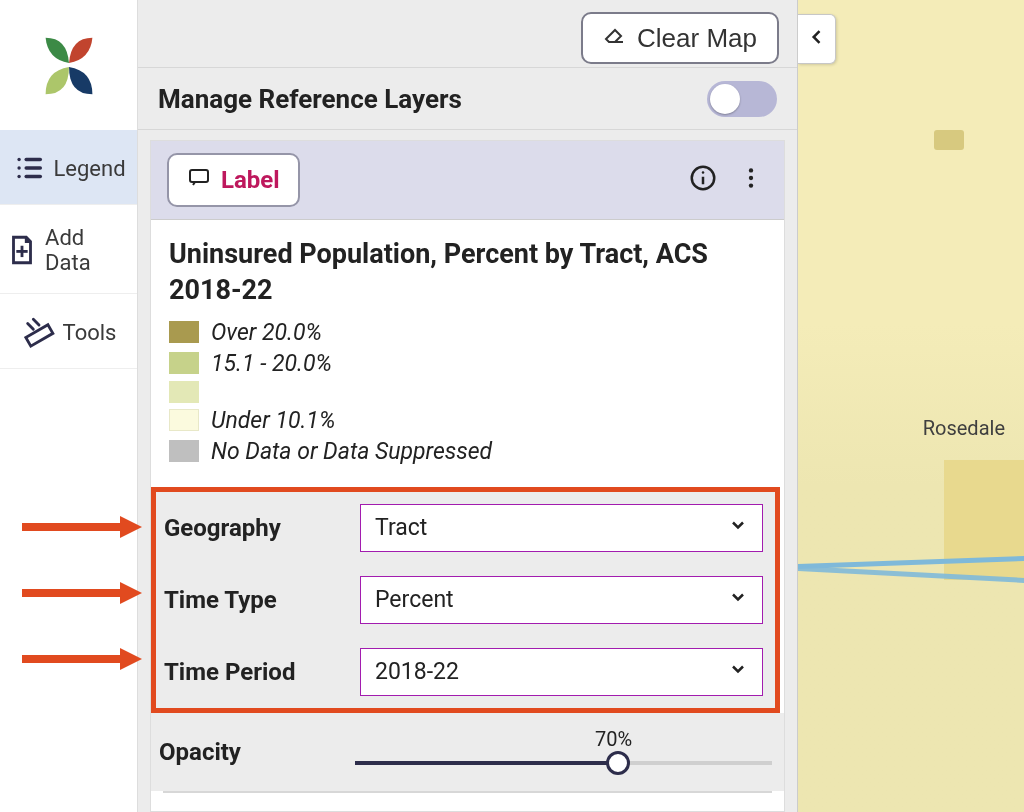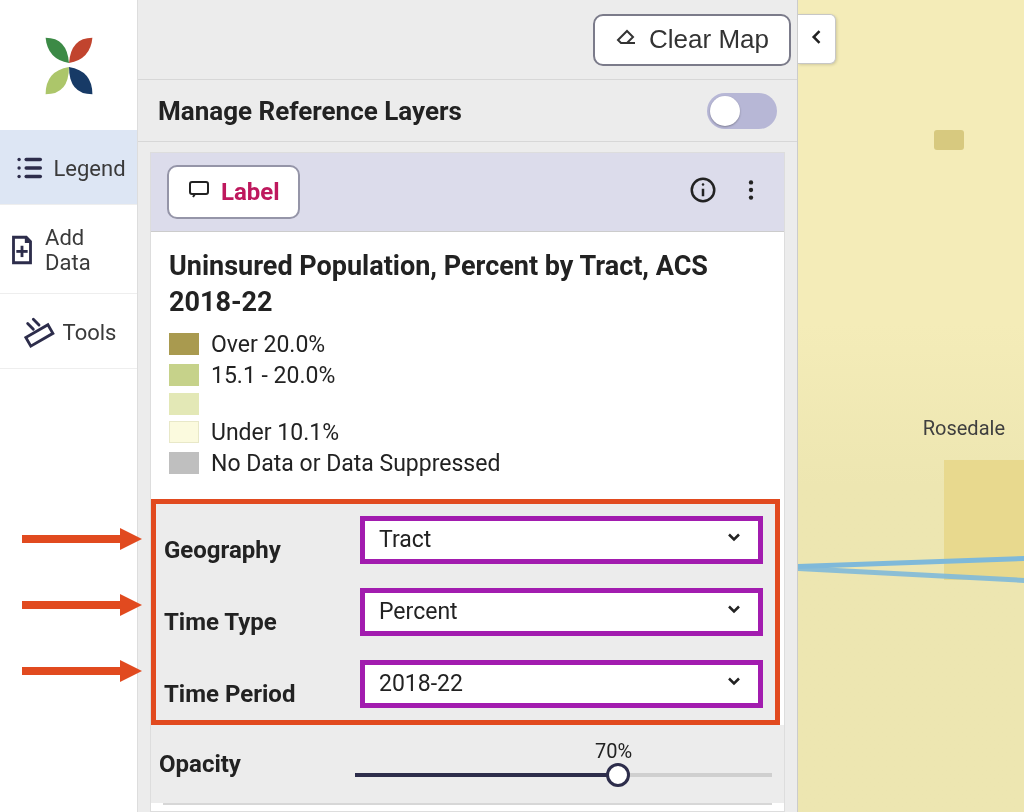--- a/index.html
+++ b/index.html
@@ -37,25 +37,25 @@
   .panel {
     width: 660px;
     min-width: 660px;
     background: #ececec;
     border-right: 1px solid #ccc;
     display: flex;
     flex-direction: column;
     position: relative;
   }
   .panel-top {
-    height: 80px;
-    display: flex;
-    align-items: center;
+    height: 68px;
+    display: flex;
+    align-items: flex-start;
     justify-content: flex-end;
-    padding: 12px 6px;
+    padding: 12px 18px;
     border-bottom: 1px solid #d7d7d7;
     background: #ececec;
   }
   .btn-clear {
     border: 2px solid #7b7b8a;
     background: #fff;
     border-radius: 10px;
     height: 52px;
     padding: 0 20px;
     font-size: 26px;
@@ -103,32 +103,32 @@
     font-size: 24px; font-weight: 700; cursor: pointer;
   }
   .chip.dark { background: #2d2d4b; color: #fff; border: 2px solid #2d2d4b; }
   .chip.light { background: #fff; color: #be185d; border: 2px solid #9595a8; }
   .head-spacer { flex: 1; }
   .icon-btn { width: 34px; height: 34px; display: flex; align-items: center; justify-content: center; color: #333; cursor: pointer; }
 
   .layer-body { padding: 16px 18px 8px 18px; }
   .layer-title { font-size: 27px; font-weight: 700; color: #222; line-height: 1.35; margin-bottom: 10px; }
   .legend-list { display: flex; flex-direction: column; gap: 4px; margin-bottom: 6px; }
-  .legend-row { display: flex; align-items: center; gap: 12px; font-size: 23px; color: #222; }
+  .legend-row { display: flex; align-items: center; gap: 12px; font-size: 23px; color: #222; font-style: italic; }
   .swatch { width: 30px; height: 22px; display: inline-block; }
 
   .controls { padding: 8px 0 0 0; position: relative; }
   .ctrl-row {
-    display: flex; align-items: flex-end; gap: 14px;
+    display: flex; align-items: center; gap: 14px;
     padding: 12px 12px 12px 8px;
     background: #ececec;
   }
   .ctrl-row .label { width: 182px; font-size: 24px; font-weight: 700; color: #222; }
   .select {
-    flex: 1; height: 48px; background: #fff; border: 5px solid #a21caf;
+    flex: 1; height: 48px; background: #fff; border: 1px solid #a21caf;
     display: flex; align-items: center; justify-content: space-between;
     padding: 0 14px; font-size: 23px; color: #222; cursor: pointer;
   }
   .callout {
     border: 5px solid #e14a1f;
     margin: 0 4px 0 0;
   }
 
   .opacity-row {
     display: flex; align-items: center; gap: 14px;

